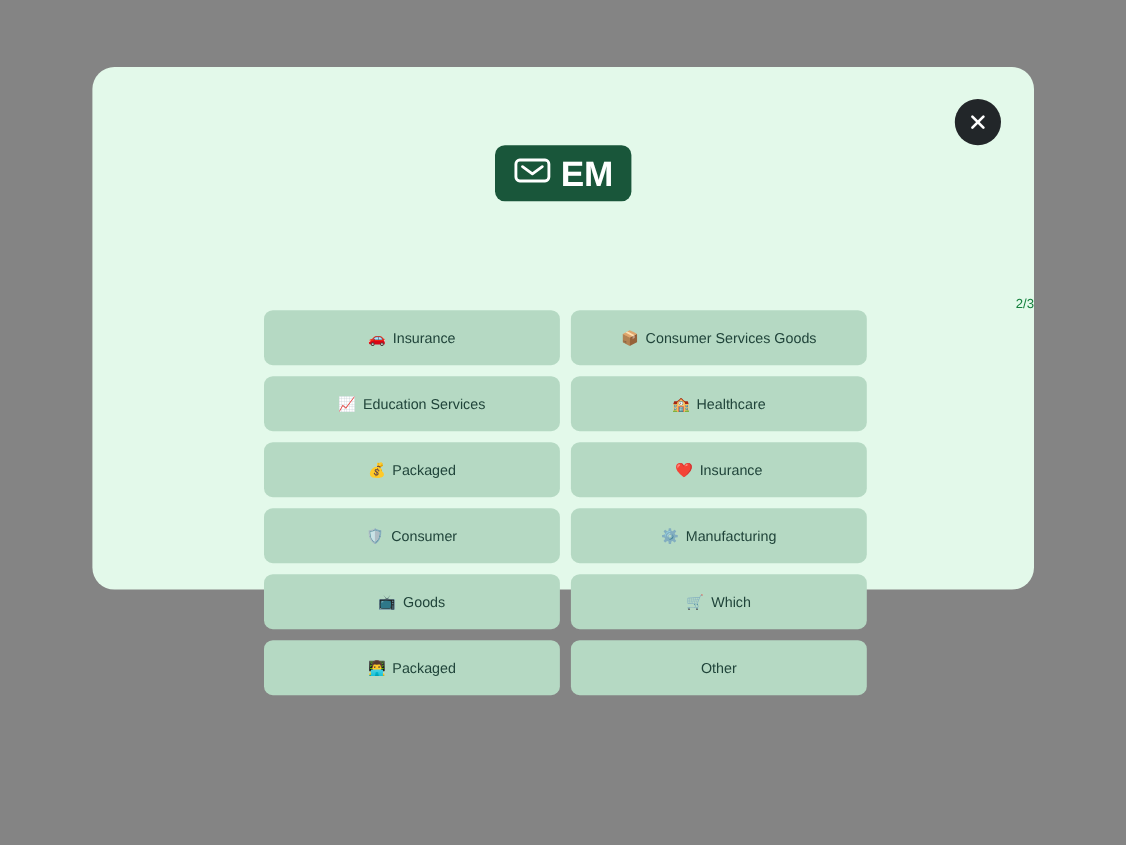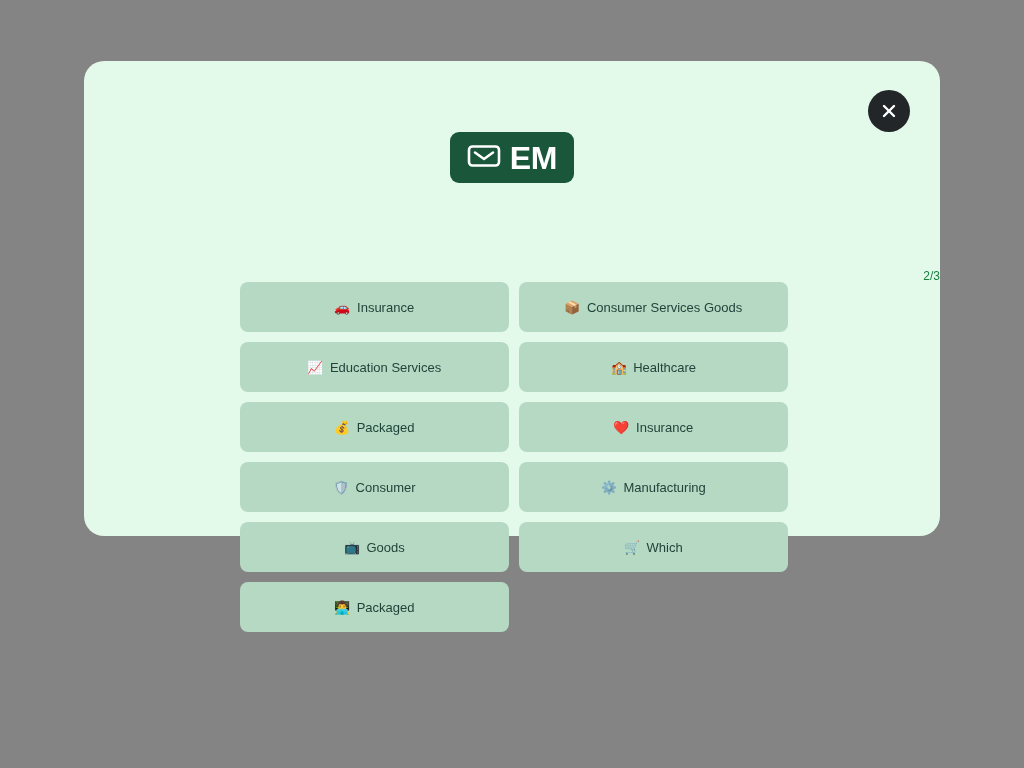--- a/index.html
+++ b/index.html
@@ -221,18 +221,22 @@
       <button class="option-button">
         <span class="option-emoji">🛒</span>
         <span class="option-label">Which</span>
       </button>
 
       <button class="option-button">
         <span class="option-emoji">👨‍💻</span>
         <span class="option-label">Packaged</span>
       </button>
 
+      <button class="option-button">
+
+        <span class="option-label">Other</span>
+      </button>
 
     </div>
 
   </div>
 
 </div>
 
 </body></html>

